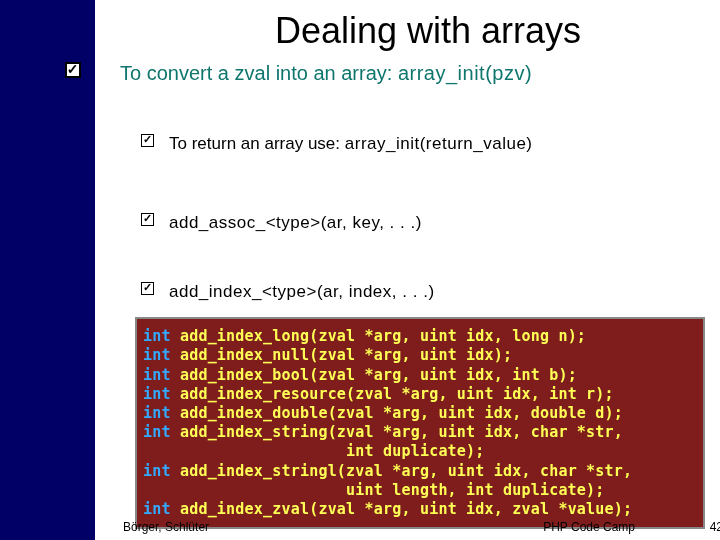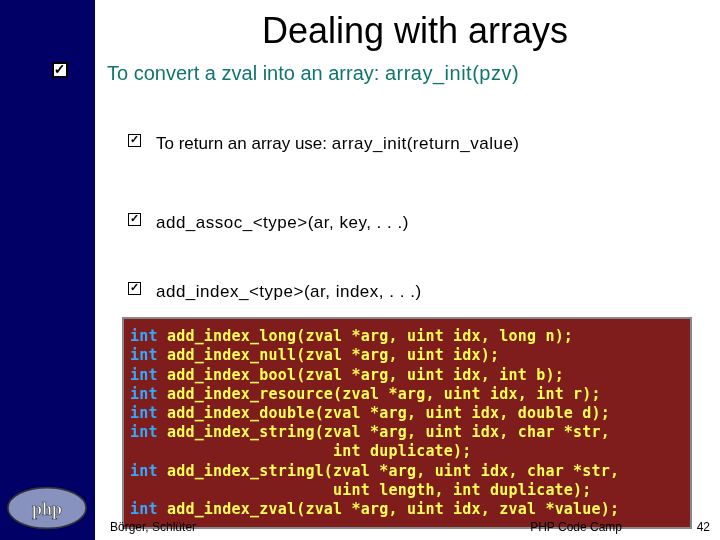--- a/index.html
+++ b/index.html
@@ -1,19 +1,19 @@
 <!DOCTYPE html>
 <html><head>
 <meta charset="utf-8">
 <style>
   * { margin: 0; padding: 0; box-sizing: border-box; }
   html, body { width: 720px; height: 540px; overflow: hidden; font-family: Verdana, Geneva, sans-serif; background: #fff; }
   .slide { width: 720px; height: 540px; background: #fff; position: relative; }
   .sidebar { position: absolute; left: 0; top: 0; width: 95px; height: 540px; background: #000066; }
-  .content { position: absolute; left: 0; top: 0; width: 700px; height: 540px; }
+  .content { position: absolute; left: 13px; top: 0; width: 700px; height: 540px; }
   .title { font-size: 36px; font-weight: normal; text-align: center; padding: 10px 0 8px 110px; color: #000; width: 720px; }
   .body { padding-left: 12px; }
   .lvl1 { display: flex; align-items: flex-start; margin-bottom: 4px; }
   .lvl1 .bullet { width: 95px; flex-shrink: 0; display: flex; justify-content: center; padding-top: 2px; }
   .lvl1 .text { font-size: 20px; color: #0f766e; line-height: 1.3; flex: 1; padding-right: 4px; }
   .lvl2 { display: flex; align-items: flex-start; margin-left: 116px; margin-bottom: 4px; margin-top: 47px; }
   .lvl2 .bullet { width: 28px; flex-shrink: 0; display: flex; justify-content: flex-start; padding-top: 1px; }
   .lvl2 .text { font-size: 17px; color: #000; line-height: 1.3; flex: 1; padding-right: 8px; }
   .checkbox { width: 16px; height: 16px; border: 2px solid #000; display: inline-flex; align-items: center; justify-content: center; font-size: 14px; line-height: 1; background: #fff; }
   .checkbox::after { content: "✓"; color: #000; font-weight: bold; position: relative; top: -1px; }
@@ -87,21 +87,15 @@
 <span class="kw">int</span><span> add_index_zval(zval *arg, uint idx, zval *value);</span></div>
 
     </div>
 
     <div class="footer">
       <div class="fl">Börger, Schlüter</div>
       <div class="fc">PHP Code Camp</div>
       <div class="fr">42</div>
     </div>
 
-    <div class="logo">
-      <svg viewBox="0 0 100 54">
-        <ellipse cx="50" cy="27" rx="48" ry="25" fill="#8892BF" stroke="#333" stroke-width="2"></ellipse>
-        <text x="50" y="35" text-anchor="middle" font-family="Verdana" font-size="22" font-weight="bold" fill="#fff" stroke="#333" stroke-width="0.8">php</text>
-      </svg>
-    </div>
 
   </div>
 </div>
 
 </body></html>

